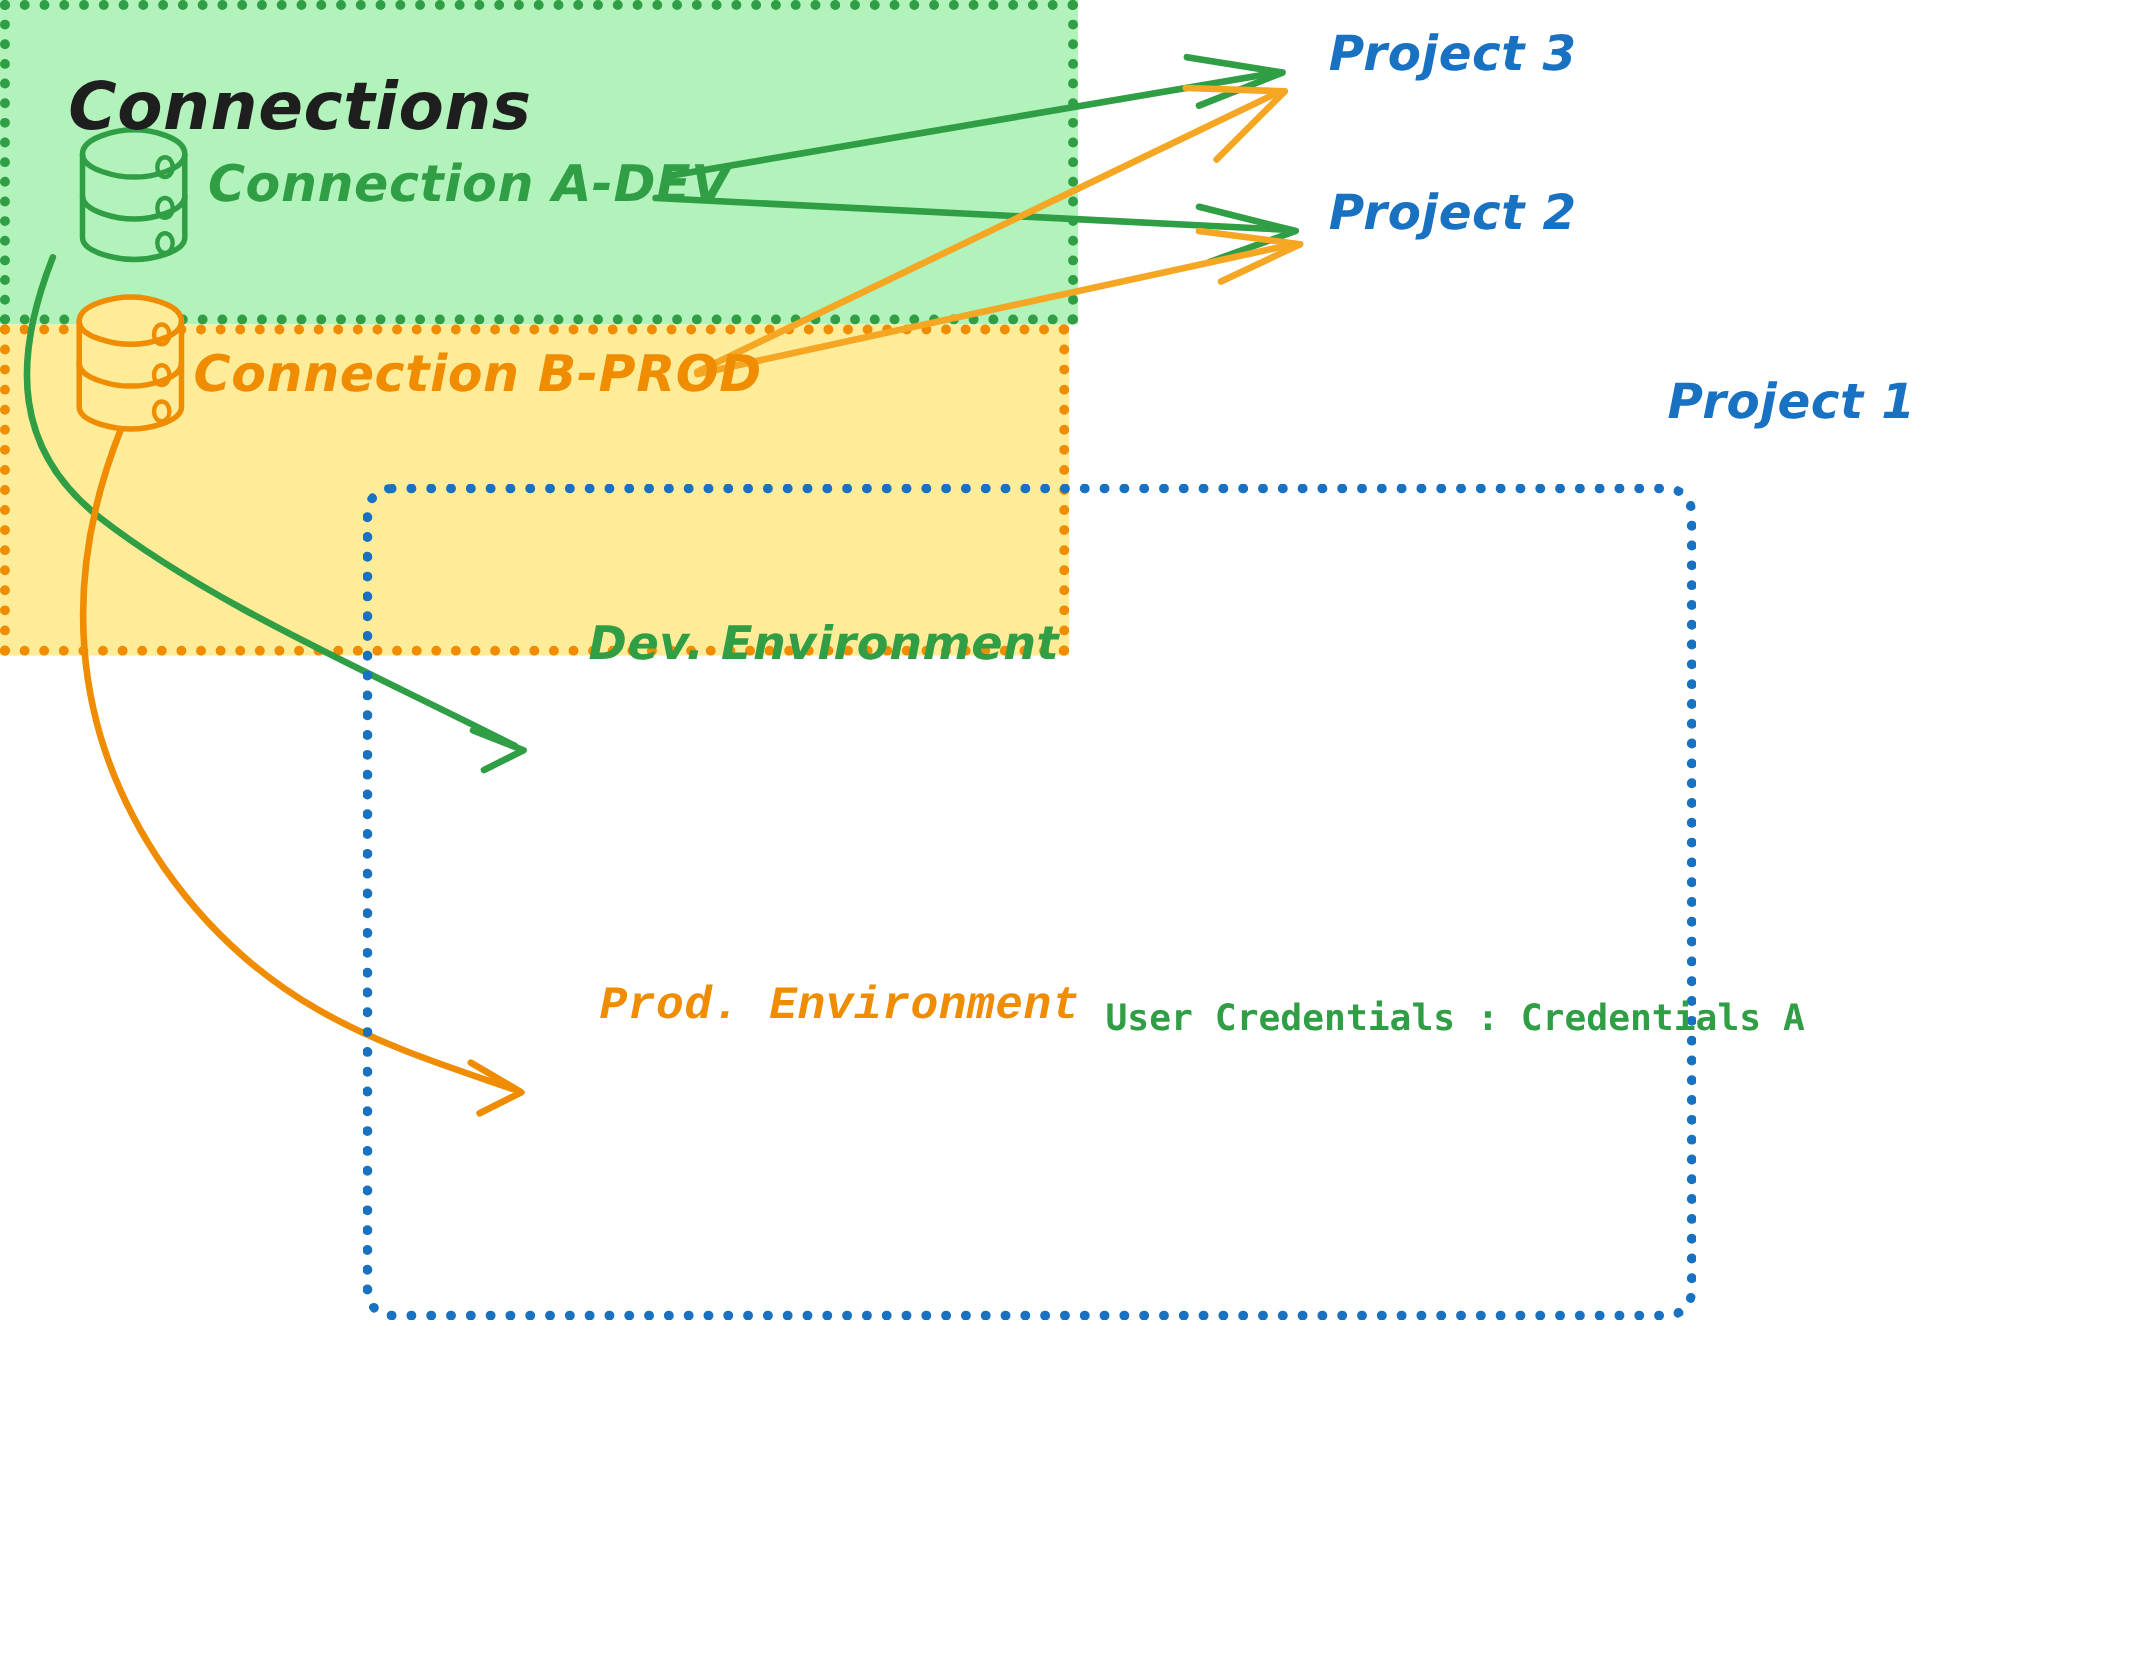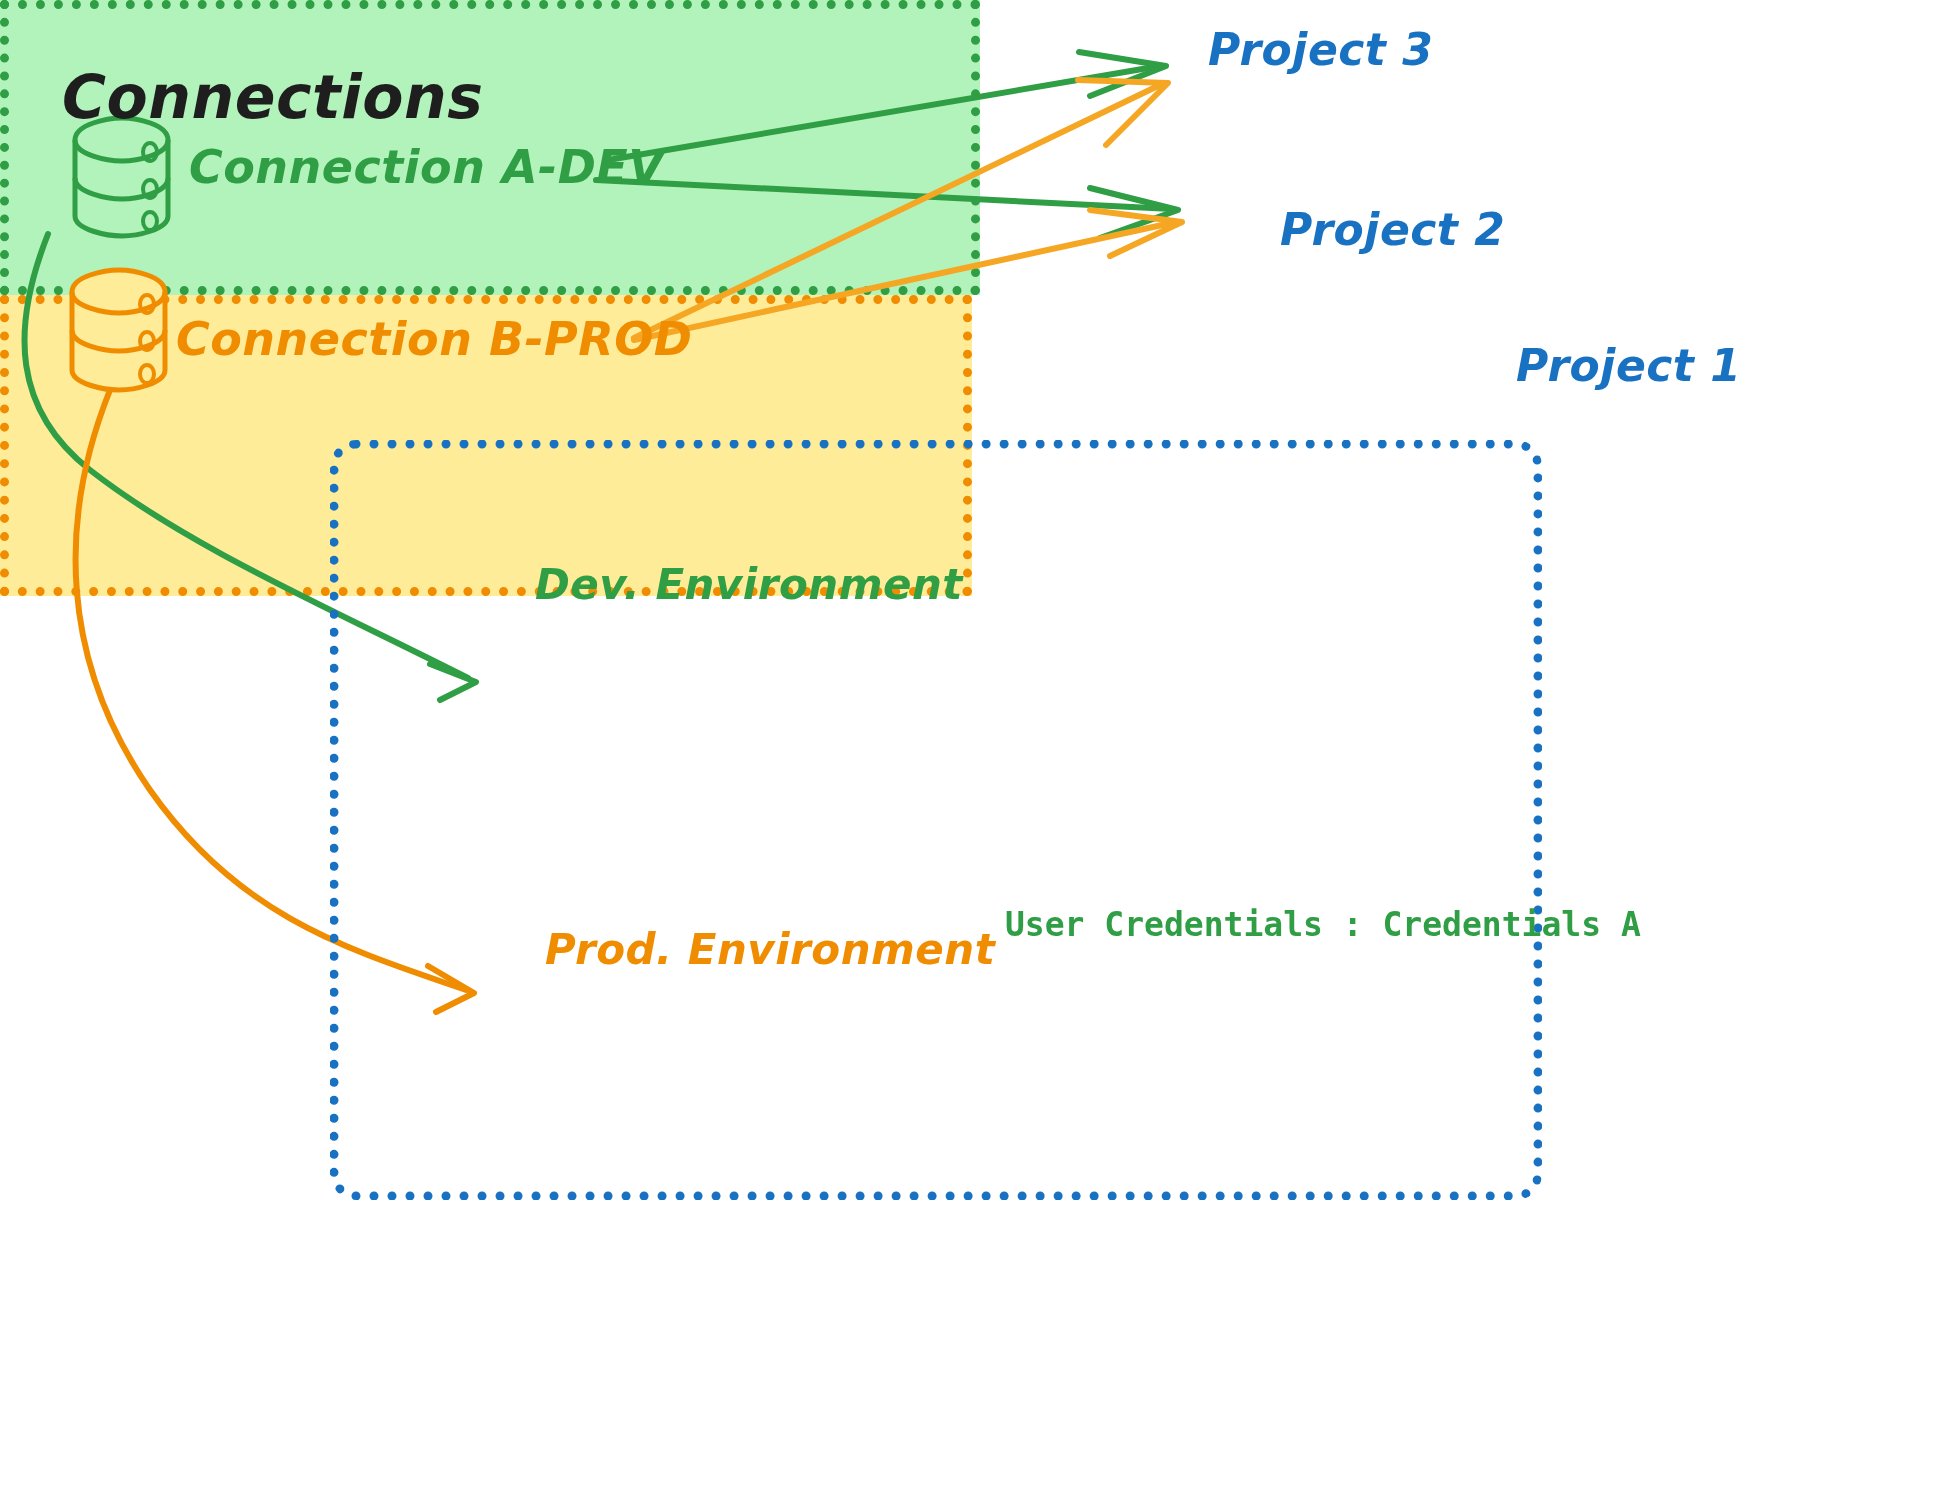--- a/index.html
+++ b/index.html
@@ -61,21 +61,21 @@
     color: #f08c00;
     font-style: italic;
   }
   
   .project-label {
     font-size: 44px;
     color: #1971c2;
     font-style: italic;
   }
   #label-project-3 { left: 1208px; top: 24px; }
-  #label-project-2 { left: 1280px; top: 168px; margin-top: 36px; }
+  #label-project-2 { left: 1208px; top: 168px; }
   #label-project-1 { left: 1516px; top: 340px; }
   #dev-env-box {
     left: 500px;
     top: 525px;
     width: 962px;
     height: 277px;
     background: #b2f2bb;
     border: 9px dotted #2f9e44;
   }
   #prod-env-box {
@@ -97,21 +97,21 @@
     box-sizing: border-box;
     background: transparent;
   }
   .env-title {
     position: absolute;
     font-size: 42px;
     font-style: italic;
     white-space: nowrap;
   }
   #dev-env-title { left: 535px; top: 560px; color: #2f9e44; }
-  #prod-env-title { left: 545px; top: 925px; color: #f08c00; }
+  #prod-env-title { left: 545px; top: 890px; color: #f08c00; font-family: Liberation Mono, monospace; }
 
   .env-cred {
     position: absolute;
     font-size: 33px;
     white-space: nowrap;
   }
   #dev-env-cred { left: 1005px; top: 905px; color: #2f9e44; }
   #prod-env-cred { left: 855px; top: 1330px; color: #f08c00; }
 </style>
 </head>

